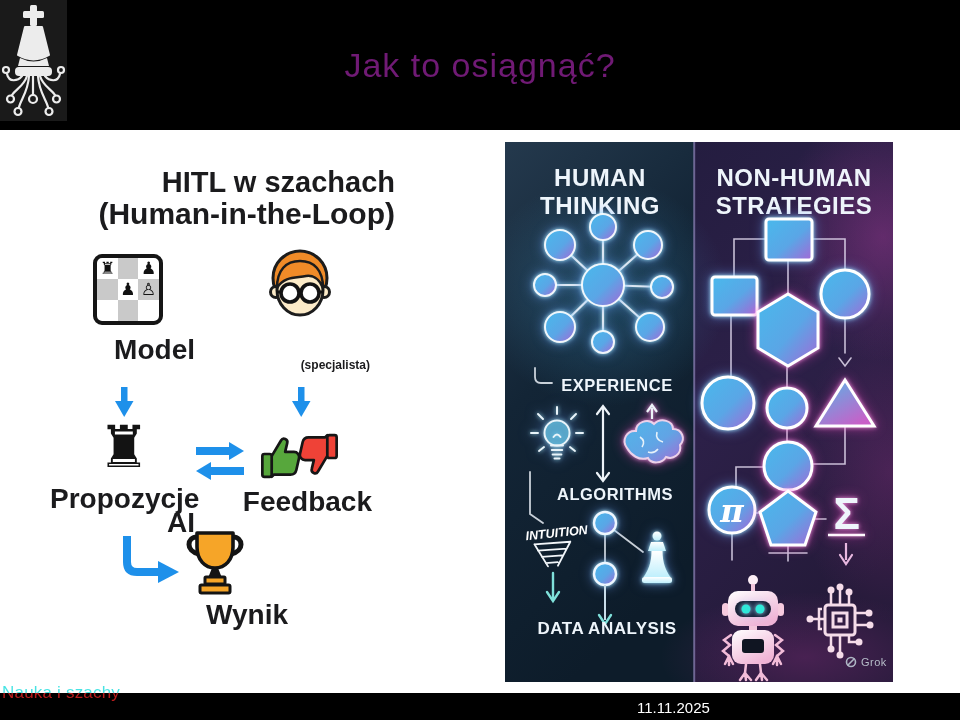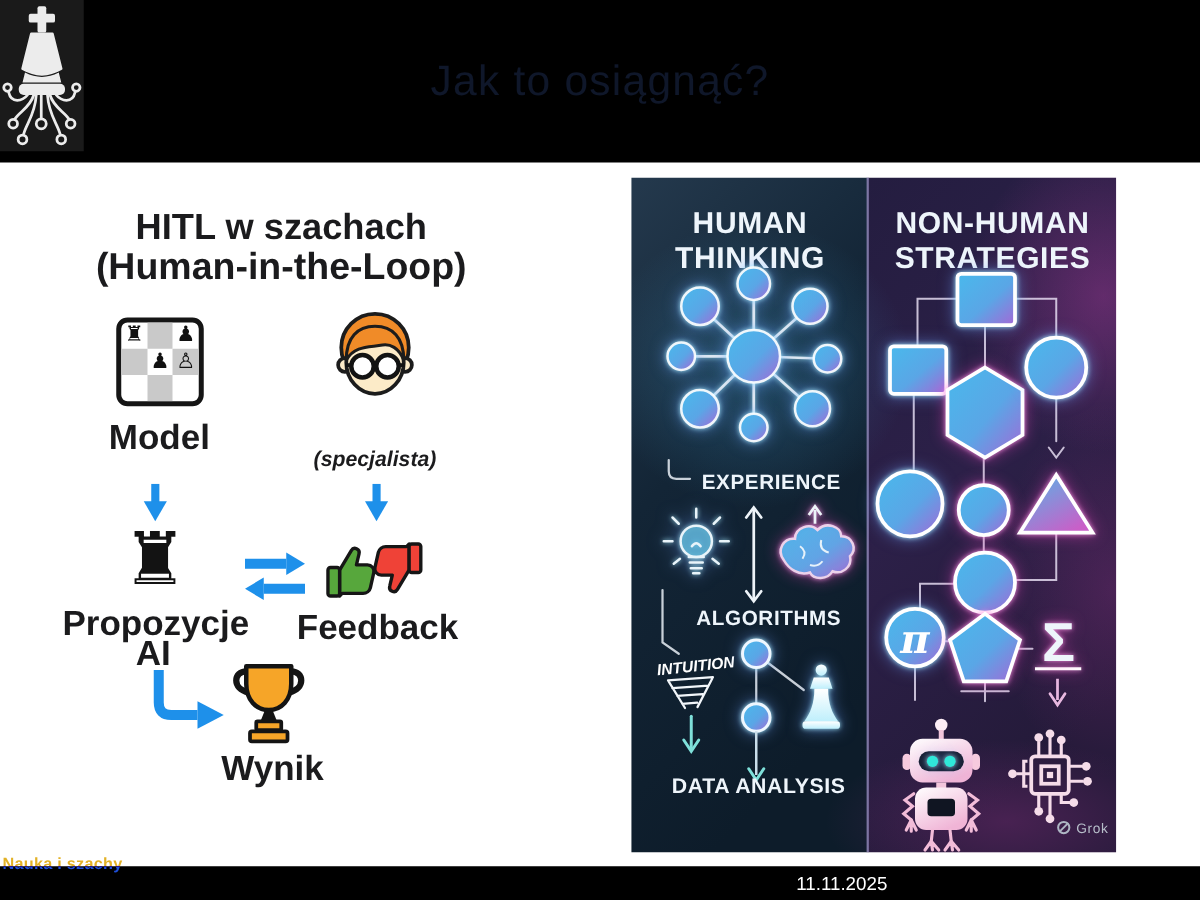--- a/index.html
+++ b/index.html
@@ -2,33 +2,33 @@
 <html><head>
 <meta charset="utf-8">
 <style>
   html,body{margin:0;padding:0;background:#555;}
   .slide{position:relative;width:960px;height:720px;background:#fff;overflow:hidden;
          font-family:"Liberation Sans",sans-serif;margin:0 auto;}
   
   .header{position:absolute;left:0;top:0;width:960px;height:130px;background:#000;}
   .logo-box{position:absolute;left:0;top:0;width:67px;height:121px;background:#1a1a1a;}
   .title{position:absolute;left:0;top:0;width:960px;height:130px;display:flex;
-         align-items:center;justify-content:center;color:#0f172a;font-size:34px;
+         align-items:center;justify-content:center;color:#701a75;font-size:34px;
          font-weight:400;letter-spacing:1px;}
   
   .footer{position:absolute;left:0;top:693px;width:960px;height:27px;background:#000;}
-  .brand{position:absolute;left:2px;top:683px;color:#1d4ed8;mix-blend-mode:difference;
-         font-size:13px;font-weight:700;letter-spacing:.2px;}
+  .brand{position:absolute;left:2px;top:683px;color:#b91c1c;mix-blend-mode:difference;
+         font-size:17px;font-weight:400;letter-spacing:.2px;}
   .date{position:absolute;left:637px;top:699px;color:#fff;font-size:15px;font-weight:500;}
   
-  .k{position:absolute;color:#1b1b1d;font-weight:700;text-align:center;}
+  .k{position:absolute;color:#1b1b1d;font-weight:700;text-align:right;}
   .hitl-title{left:55px;top:166px;width:340px;font-size:29px;}
   .hitl-sub{left:55px;top:197px;width:340px;font-size:30px;}
   .lbl{font-size:28px;}
-  .lbl-s{font-size:17px;font-style:italic;}
+  .lbl-s{font-size:12px;}
   .board{position:absolute;left:93px;top:254px;width:62px;height:63px;border:4px solid #151515;
          border-radius:9px;display:grid;grid-template-columns:repeat(3,1fr);
          grid-template-rows:repeat(3,1fr);overflow:hidden;background:#fff;}
   .board span{display:flex;align-items:center;justify-content:center;font-size:17px;
          font-family:"DejaVu Sans",sans-serif;color:#111;line-height:1;}
   .board span:nth-child(even){background:#c9c9c9;}
   .rook-big{position:absolute;left:98px;top:418px;font-size:58px;line-height:58px;
          font-family:"DejaVu Sans",sans-serif;color:#131313;}
   .abs{position:absolute;}
   

